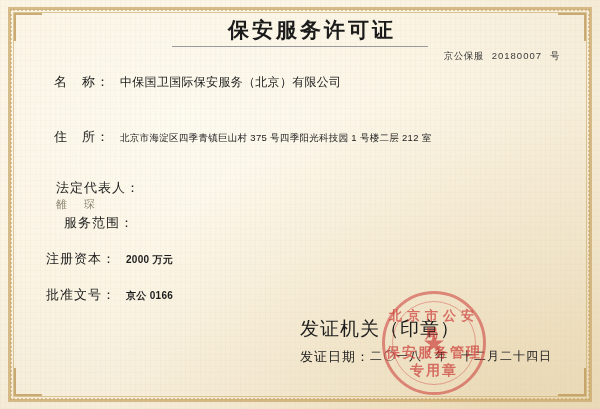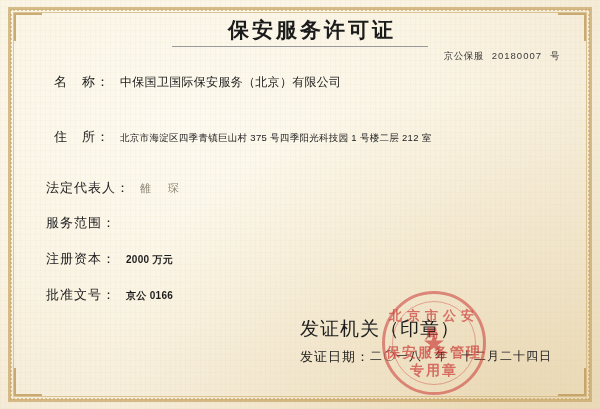--- a/index.html
+++ b/index.html
@@ -120,22 +120,22 @@
   .field .value.name-ink {
     font-family: "Liberation Serif", serif;
     font-size: 11px;
     letter-spacing: 3px;
     color: #6b6550;
     opacity: 0.8;
   }
 
   #f-name    { top: 73px;  left: 54px; }
   #f-addr    { top: 108px; left: 54px; margin-top: 20px; }
-  #f-legal   { top: 179px; left: 46px; }
-  #f-scope   { top: 214px; left: 46px; justify-content: center; }
+  #f-legal   { top: 179px; left: 46px; flex-direction: column; }
+  #f-scope   { top: 214px; left: 64px; justify-content: center; }
   #f-capital { top: 250px; left: 46px; }
   #f-approval{ top: 286px; left: 46px; }
 
   #issuer {
     position: absolute;
     top: 316px;
     left: 300px;
     font-family: Liberation Sans, sans-serif;
     font-size: 19px;
     letter-spacing: 1px;

